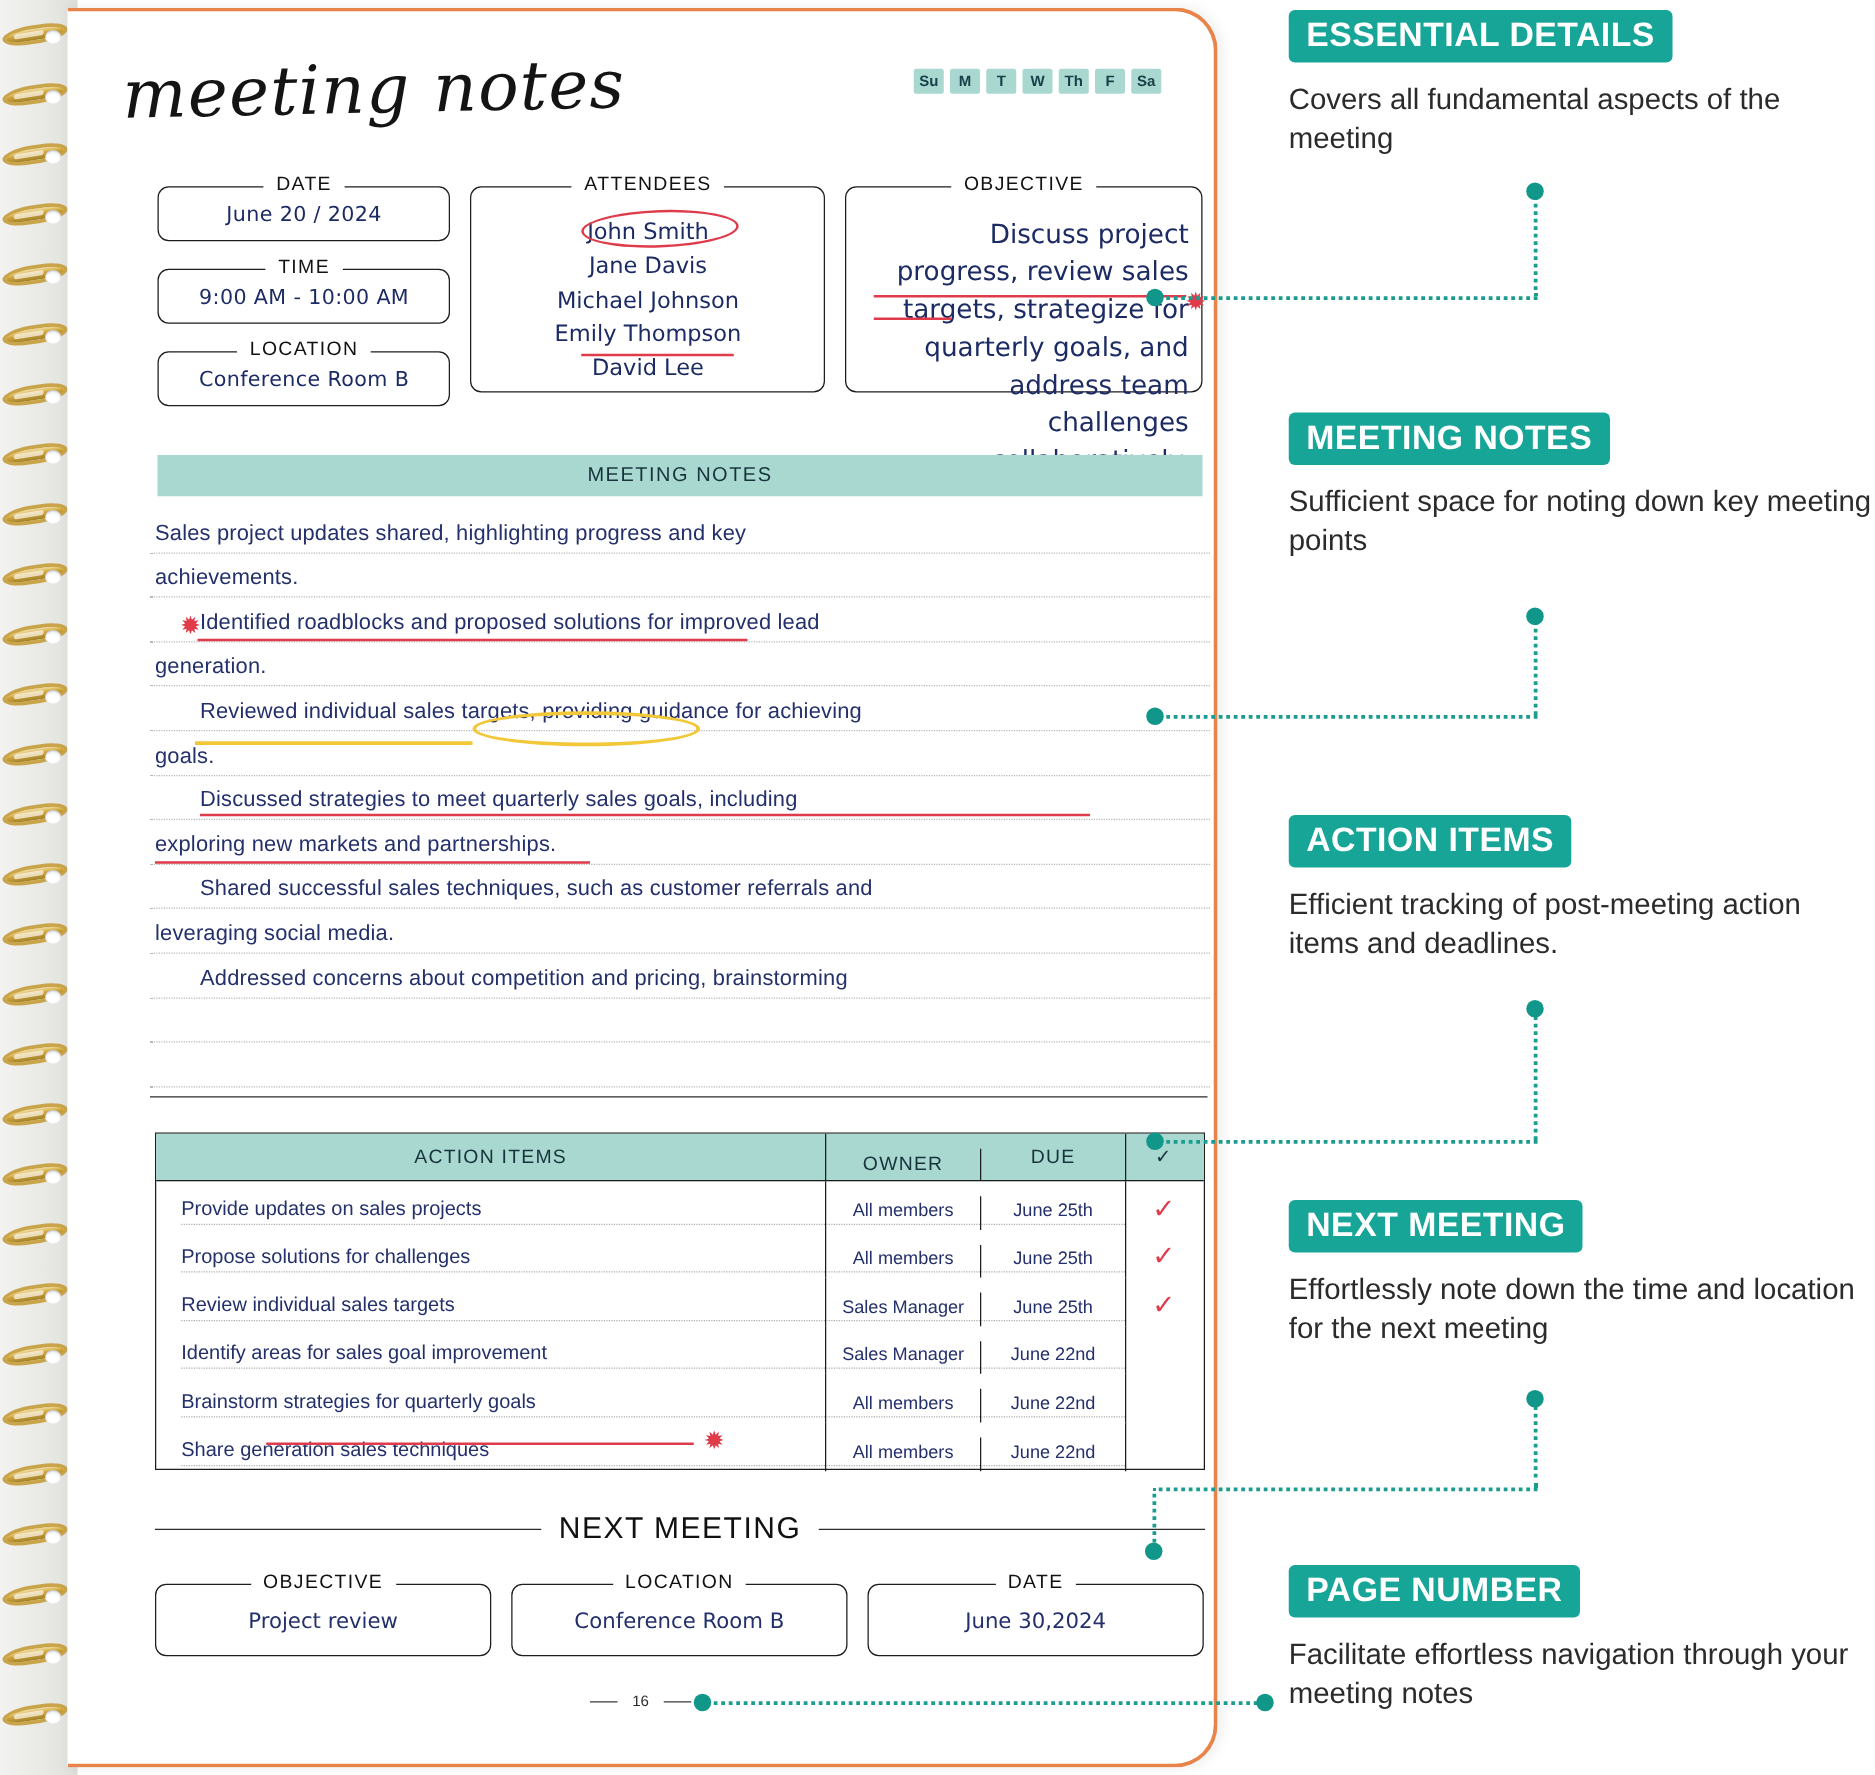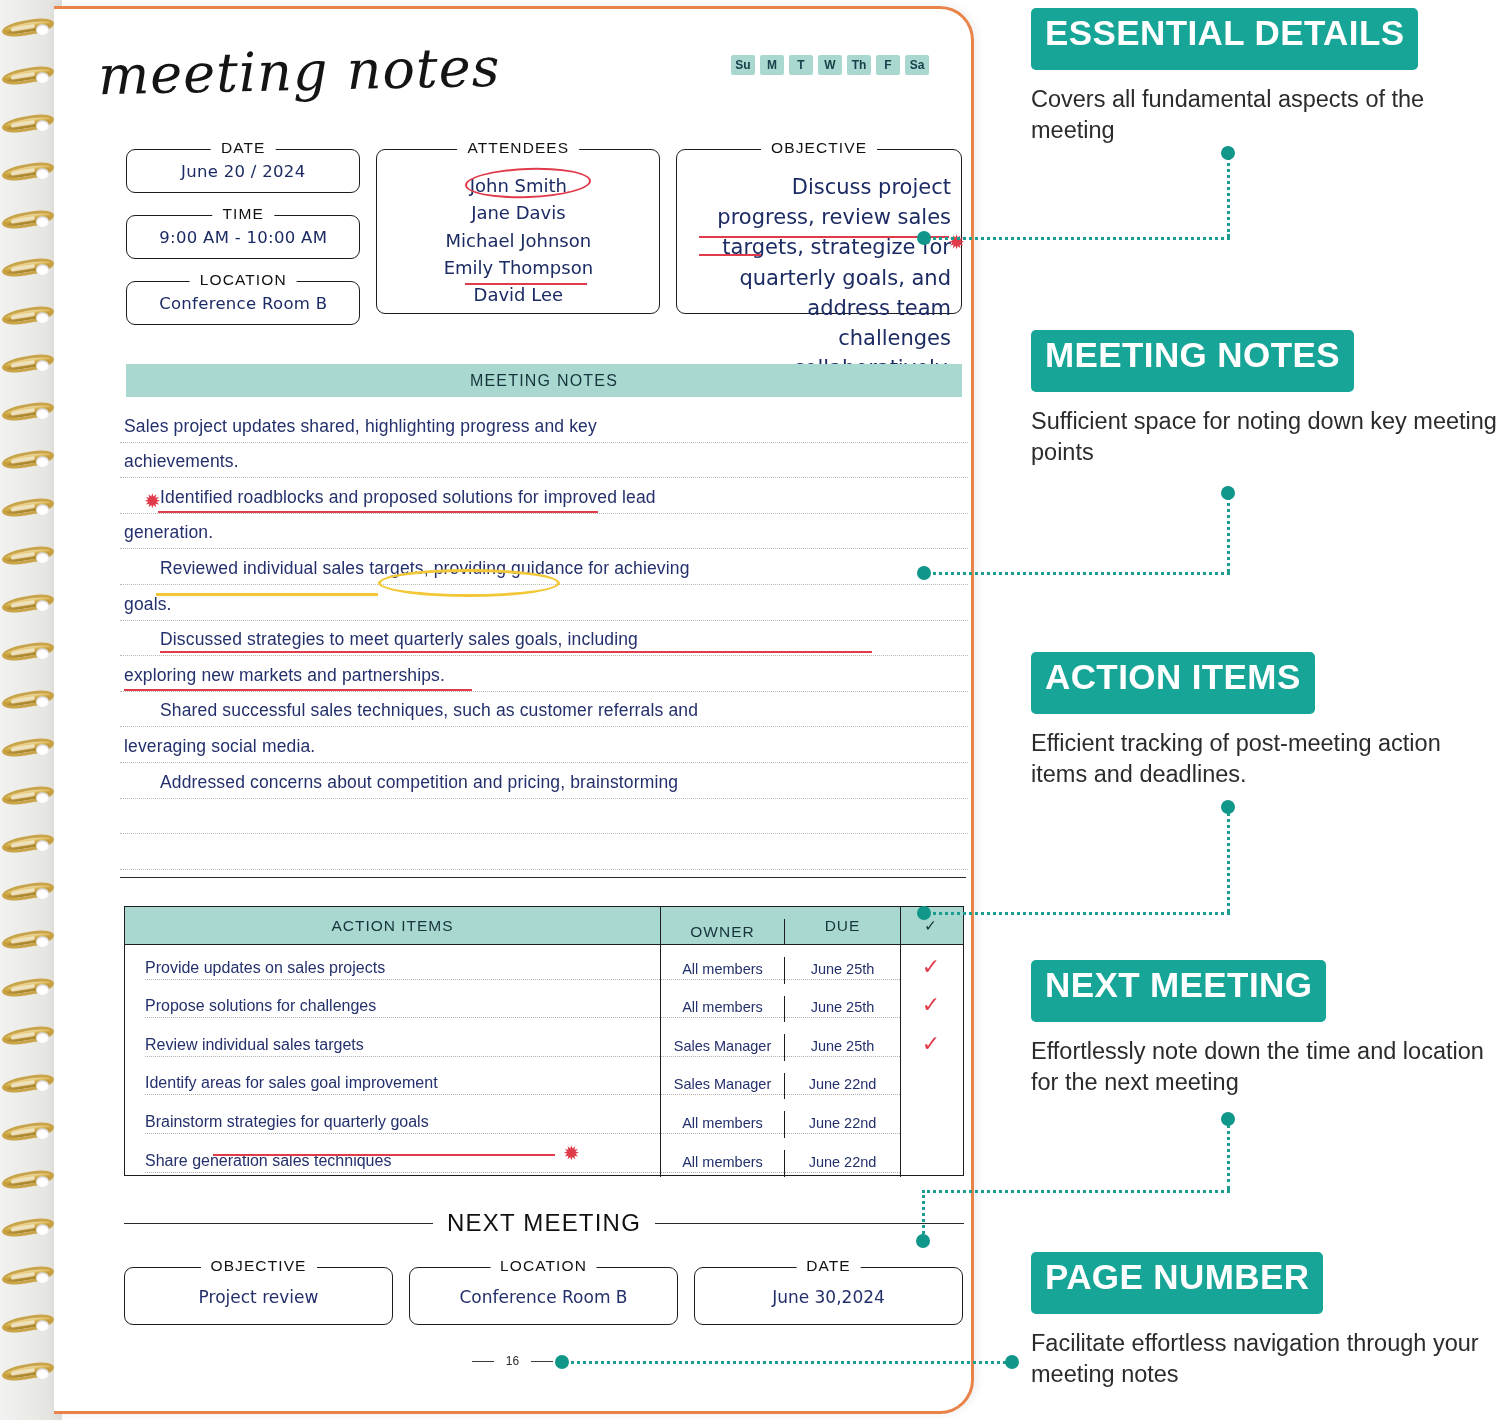--- a/index.html
+++ b/index.html
@@ -337,23 +337,23 @@
     position: absolute;
     left: 1005px; top: 0;
     width: 495px; height: 1420px;
   }
   .co { position: absolute; left: 26px; width: 470px; }
   .co-badge {
     display: inline-block;
     background: #16a596;
     color: #ffffff;
     font-weight: bold;
-    font-size: 35px;
+    font-size: 27px;
     letter-spacing: .4px;
-    padding: 7px 14px 20px 14px;
+    padding: 7px 14px 8px 14px;
     border-radius: 5px;
     line-height: 1;
   }
   .co-text {
     margin-top: 14px;
     font-size: 23.5px;
     line-height: 1.34;
     color: #2b2b2b;
   }
 

